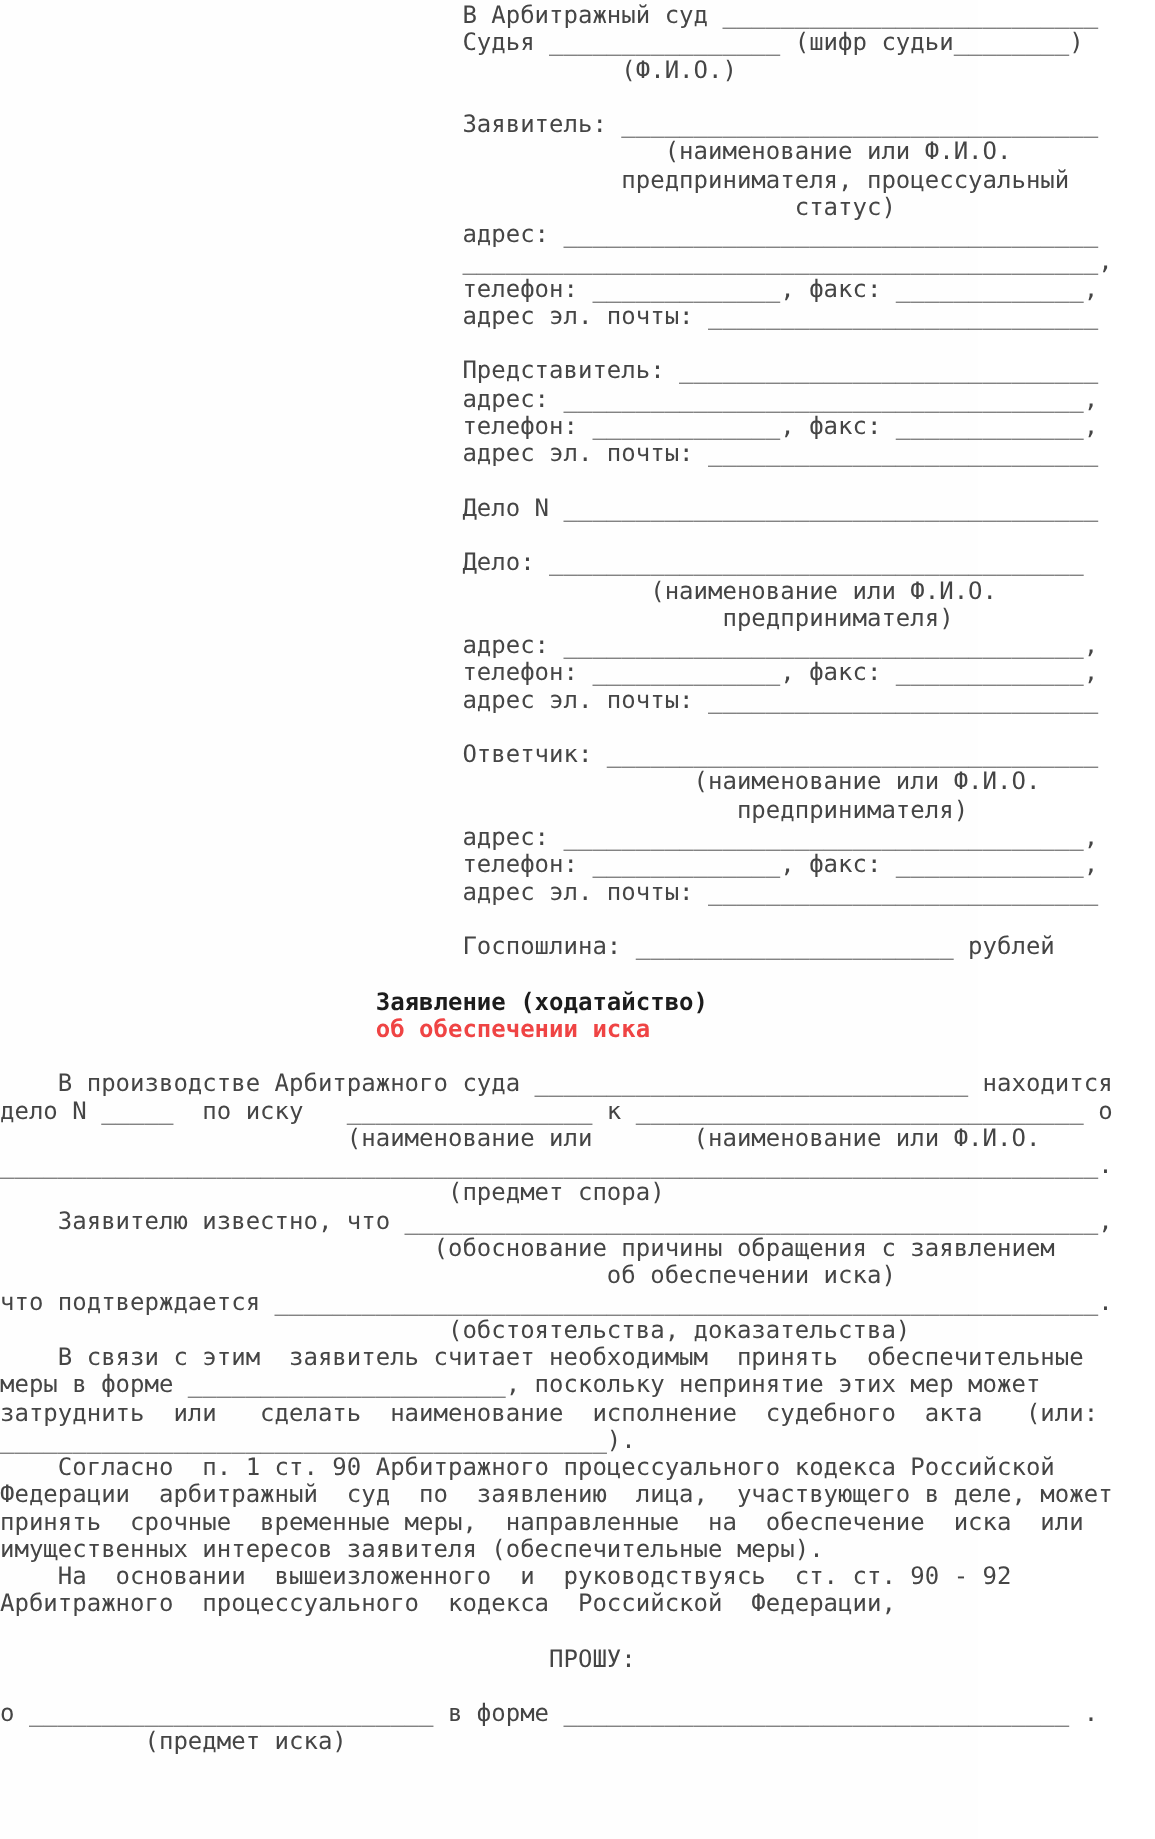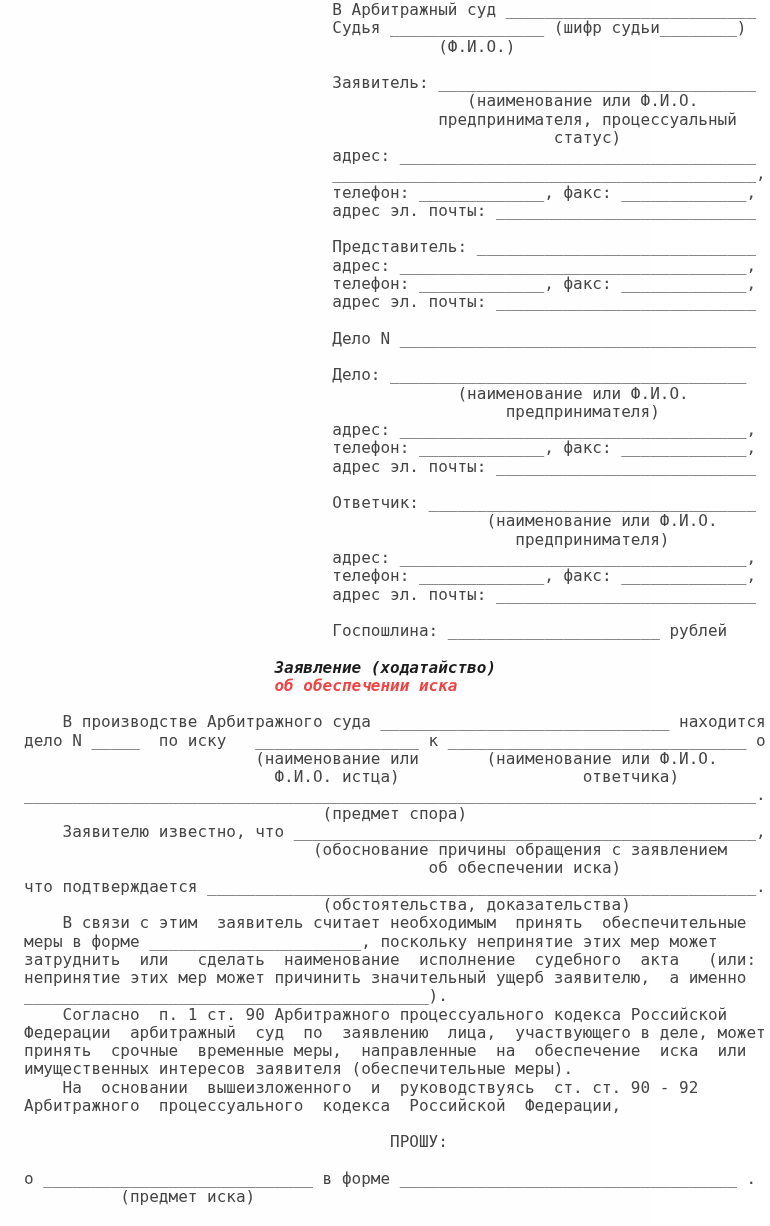--- a/index.html
+++ b/index.html
@@ -1,28 +1,28 @@
 <!DOCTYPE html>
 <html><head>
 <meta charset="utf-8">
 <style>
   html, body { margin: 0; padding: 0; background: #ffffff; }
   body { width: 770px; height: 1226px; overflow: hidden; }
   .page {
     box-sizing: border-box;
     width: 652px; height: 1226px;
-    padding: 1px 0 0 24px;
+    padding: 1px 0 0 0;
     background: #fefefe;
     font-family: "DejaVu Sans Mono", "Liberation Mono", monospace;
     font-size: 16px;
     line-height: 18.28px;
     color: #454545;
   }
   .line { white-space: pre; height: 18.28px; letter-spacing: 0; }
-  .line.bold { font-weight: 700; color: #1c1c1c; font-style: italic; }
+  .line.bold { font-weight: 700; color: #1c1c1c; }
 </style>
 </head>
 <body>
 
 <div class="page" style="background: rgb(254, 254, 254); color: rgb(69, 69, 69);">
     <div class="line">                                В Арбитражный суд __________________________</div>
     <div class="line">                                Судья ________________ (шифр судьи________)</div>
     <div class="line">                                           (Ф.И.О.)</div>
     <div class="line"></div>
     <div class="line">                                Заявитель: _________________________________</div>
@@ -56,32 +56,30 @@
     <div class="line">                                адрес эл. почты: ___________________________</div>
     <div class="line"></div>
     <div class="line">                                Госпошлина: ______________________ рублей</div>
     <div class="line"></div>
     <div class="line bold" style="color: rgb(28, 28, 28);">                          Заявление (ходатайство)</div>
     <div class="line bold" style="color: #ef4444;">                          об обеспечении иска</div>
     <div class="line"></div>
     <div class="line">    В производстве Арбитражного суда ______________________________ находится</div>
     <div class="line">дело N _____  по иску   _________________ к _______________________________ о</div>
     <div class="line">                        (наименование или       (наименование или Ф.И.О.</div>
-    <div class="line">                          Ф.И.О. истца)                   ответчика)</div>
     <div class="line">____________________________________________________________________________.</div>
     <div class="line">                               (предмет спора)</div>
     <div class="line">    Заявителю известно, что ________________________________________________,</div>
     <div class="line">                              (обоснование причины обращения с заявлением</div>
     <div class="line">                                          об обеспечении иска)</div>
     <div class="line">что подтверждается _________________________________________________________.</div>
     <div class="line">                               (обстоятельства, доказательства)</div>
     <div class="line">    В связи с этим  заявитель считает необходимым  принять  обеспечительные</div>
     <div class="line">меры в форме ______________________, поскольку непринятие этих мер может</div>
     <div class="line">затруднить  или   сделать  наименование  исполнение  судебного  акта   (или:</div>
-    <div class="line">непринятие этих мер может причинить значительный ущерб заявителю,  а именно</div>
     <div class="line">__________________________________________).</div>
     <div class="line">    Согласно  п. 1 ст. 90 Арбитражного процессуального кодекса Российской</div>
     <div class="line">Федерации  арбитражный  суд  по  заявлению  лица,  участвующего в деле, может</div>
     <div class="line">принять  срочные  временные меры,  направленные  на  обеспечение  иска  или</div>
     <div class="line">имущественных интересов заявителя (обеспечительные меры).</div>
     <div class="line">    На  основании  вышеизложенного  и  руководствуясь  ст. ст. 90 - 92</div>
     <div class="line">Арбитражного  процессуального  кодекса  Российской  Федерации,</div>
     <div class="line"></div>
     <div class="line">                                      ПРОШУ:</div>
     <div class="line"></div>

